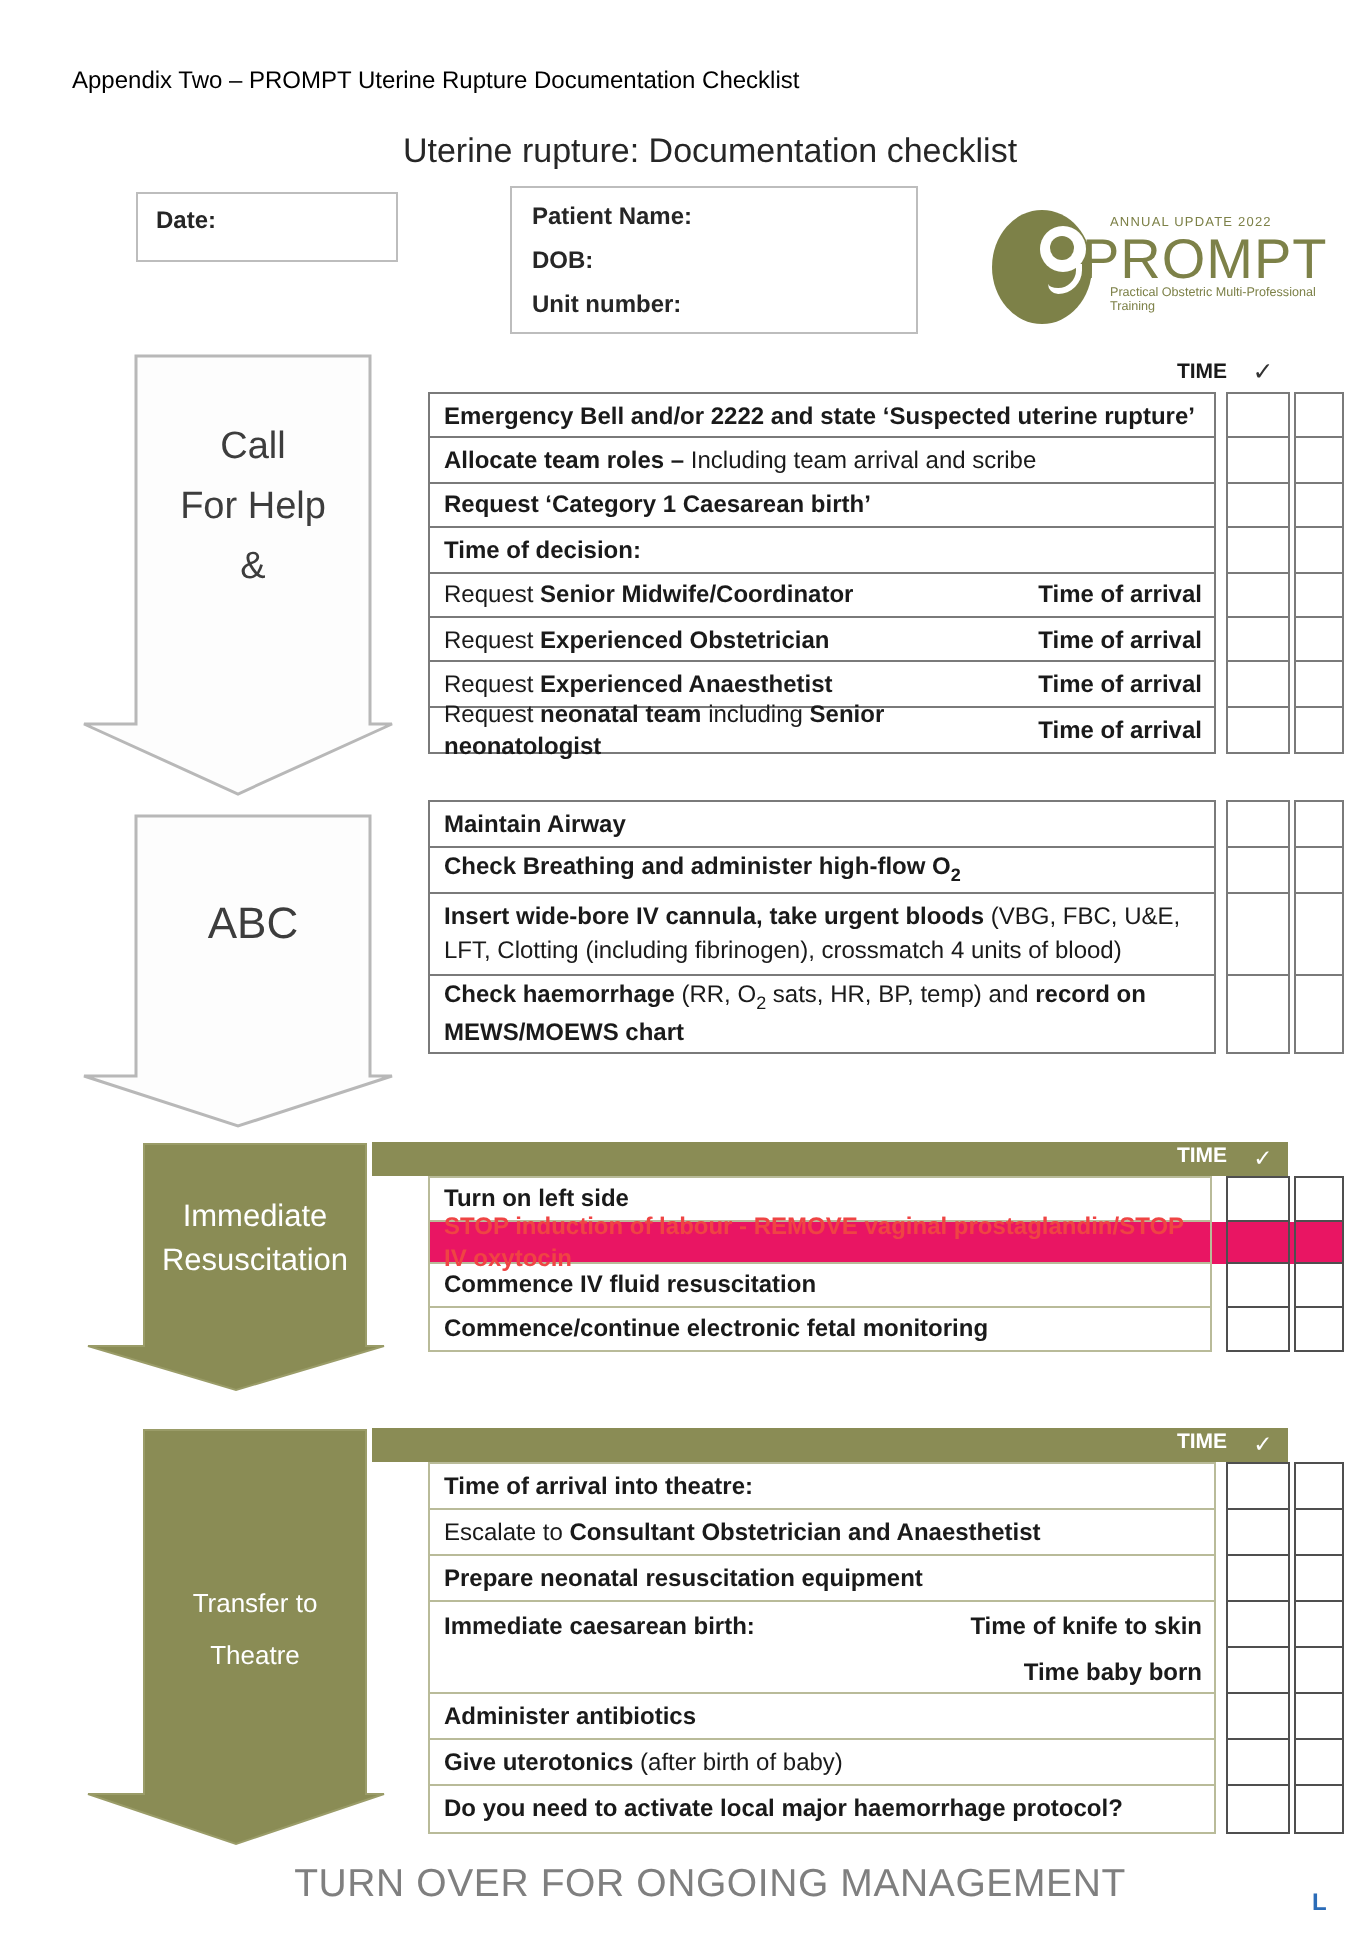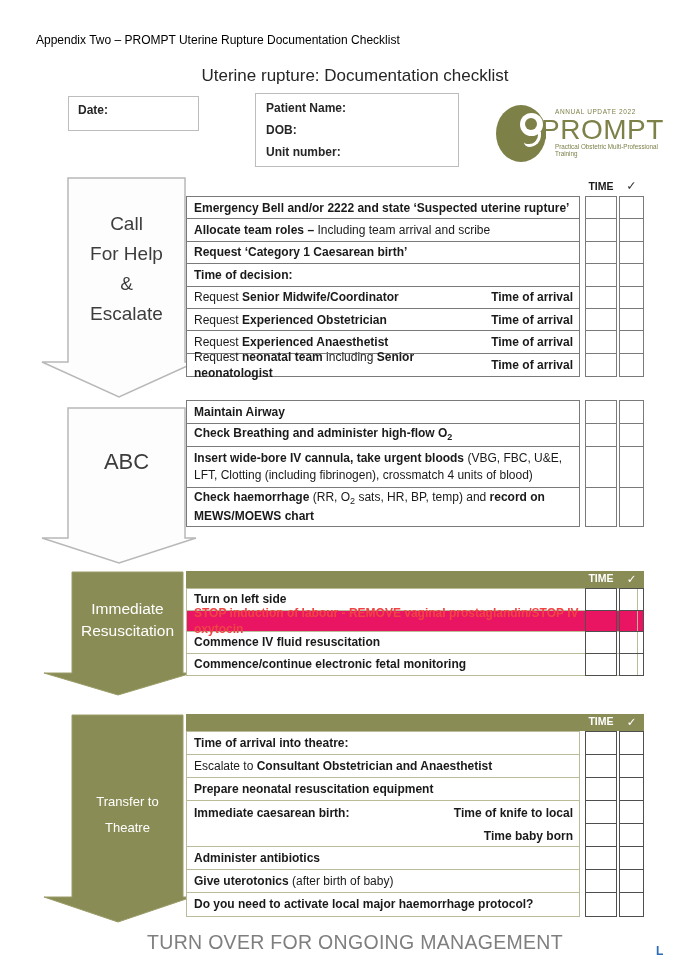--- a/index.html
+++ b/index.html
@@ -36,21 +36,21 @@
 
   
   .arrow-label { text-align:center; font-weight:400; }
   .arrow-label.dark { color:#3d3d3d; }
   .arrow-label.light { color:#ffffff; }
 
   
   .colhead { text-align:center; font-weight:700; color:#1a1a1a; }
 
   
-  .tbl { background:#fff; }
+  .tbl { background:#fff;margin-left:28px; }
   .col { position:absolute; top:0; background:transparent; }
   .cell { position:relative; display:flex; align-items:center; font-size:12px; color:#1a1a1a; background:transparent; }
   .cell.text { padding-left:7px; padding-right:6px; line-height:1.35; }
   .seg-b { font-weight:700; }
   .seg-r { font-weight:400; }
   sub.s2 { font-size:9px; }
   .rightlab { margin-left:auto; font-weight:700; white-space:nowrap; padding-left:6px; }
   .plain .col { border:1px solid var(--bgray); }
   .plain .cell { border-bottom:1px solid var(--bgray); }
   .green .col.textc { border:1px solid var(--grow); }
@@ -98,21 +98,20 @@
 
 <div id="sections">
     <div class="abs" style="left: 0px; top: 0px; width: 681px; height: 0px;">
       <svg width="158" height="226" viewBox="0 0 158 226" style="position: absolute; left: 40px; top: 176px; overflow: visible;">
         <polygon points="28,2 145,2 145,186 156,186 79,221 2,186 28,186" fill="#fdfdfd" stroke="#b8b8b8" stroke-width="1.5"></polygon>
       </svg>
       <div class="abs arrow-label dark" style="left: 68px; top: 209px; width: 117px; font-size: 19px; line-height: 30px;">
         <div>Call</div>
         <div>For Help</div>
         <div>&amp;</div>
-        <div>Escalate</div>
       </div>
       <div class="abs colhead" style="left: 585px; top: 180px; width: 32px; font-size: 10.5px;">TIME</div>
       <div class="abs colhead" style="left: 619px; top: 178px; width: 25px; font-size: 12.5px; font-weight: 400; color: rgb(51, 51, 51);">✓</div>
       <div class="abs tbl plain" style="left: 186px; top: 196px; width: 458px; height: 181.2px;">
         <div class="col textc" style="left: 0px; width: 394px; height: 181.2px;">
           <div class="cell text" style="height: 22.4px;">
             <span><span class="seg-b">Emergency Bell and/or 2222 and state ‘Suspected uterine rupture’</span></span>
           </div>
           <div class="cell text" style="height: 22.4px;">
             <span><span class="seg-b">Allocate team roles – </span><span class="seg-r">Including team arrival and scribe</span></span>
@@ -207,21 +206,21 @@
       <div class="abs arrow-label light" style="left: 72px; top: 598px; width: 111px; font-size: 15.5px; line-height: 22px;">
         <div>Immediate</div>
         <div>Resuscitation</div>
       </div>
       <div class="abs band" style="left: 186px; top: 571px; width: 458px; height: 17px;">
         <span style="left: 399px; top: 1px; width: 32px; font-size: 10.5px;">TIME</span>
         <span style="left: 433px; top: 1px; width: 25px; font-size: 11.5px; font-weight: 400;">✓</span>
       </div>
       <div class="abs tbl green" style="left: 186px; top: 588px; width: 458px; height: 88.4px;">
         <div class="pink-strip" style="top: 22.6px; height: 21.6px;"></div>
-        <div class="col textc" style="left: 0px; width: 452px; height: 88.4px;">
+        <div class="col textc" style="left: 0px; width: 392px; height: 88.4px;">
           <div class="cell text" style="height: 21.6px;">
             <span><span class="seg-b">Turn on left side</span></span>
           </div>
           <div class="cell text pinkcell" style="height: 21.6px;">
             <span><span class="seg-b">STOP induction of labour - REMOVE vaginal prostaglandin/STOP IV oxytocin</span></span>
           </div>
           <div class="cell text" style="height: 21.6px; text-align: center;">
             <span><span class="seg-b">Commence IV fluid resuscitation</span></span>
           </div>
           <div class="cell text" style="height: 21.6px;">
@@ -260,21 +259,21 @@
             <span><span class="seg-b">Time of arrival into theatre:</span></span>
           </div>
           <div class="cell text" style="height: 23px;">
             <span><span class="seg-r">Escalate to </span><span class="seg-b">Consultant Obstetrician and Anaesthetist</span></span>
           </div>
           <div class="cell text" style="height: 23px;">
             <span><span class="seg-b">Prepare neonatal resuscitation equipment</span></span>
           </div>
           <div class="cell text" style="height: 46px; align-items: flex-start;">
             <span style="padding-top: 4px; display: inline-block;"><span class="seg-b">Immediate caesarean birth:</span></span>
-            <span style="position: absolute; right: 6px; top: 4px; font-weight: 700; white-space: nowrap;">Time of knife to local</span>
+            <span style="position: absolute; right: 6px; top: 4px; font-weight: 700; white-space: nowrap;">Time of knife to skin</span>
             <span style="position: absolute; right: 6px; top: 27px; font-weight: 700; white-space: nowrap;">Time baby born</span>
           </div>
           <div class="cell text" style="height: 23px;">
             <span><span class="seg-b">Administer antibiotics</span></span>
           </div>
           <div class="cell text" style="height: 23px;">
             <span><span class="seg-b">Give uterotonics </span><span class="seg-r">(after birth of baby)</span></span>
           </div>
           <div class="cell text" style="height: 23px;">
             <span><span class="seg-b">Do you need to activate local major haemorrhage protocol?</span></span>

